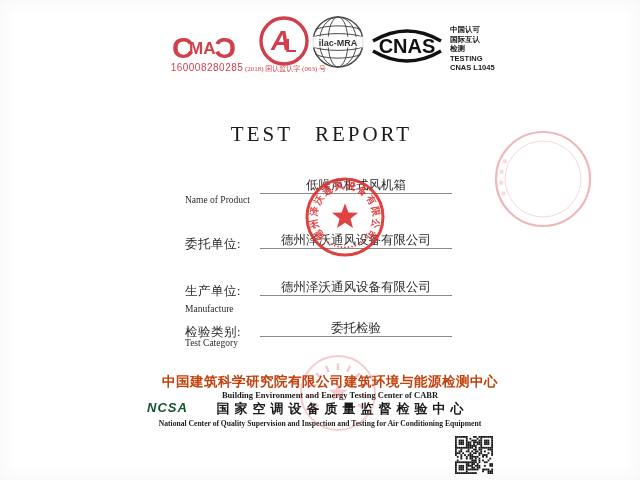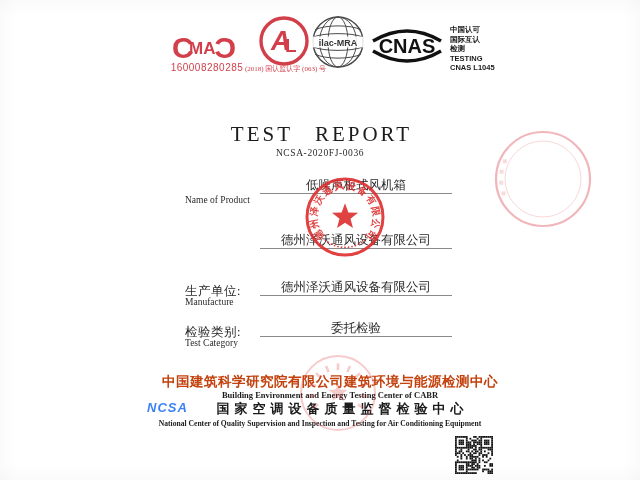--- a/index.html
+++ b/index.html
@@ -24,21 +24,21 @@
   
   .f-label{left:185px;width:120px;font-size:12.5px;letter-spacing:.5px;color:#2a2a2a;}
   .f-en{left:185px;width:130px;font-size:9.5px;color:#2a2a2a;}
   .f-line{left:260px;width:192px;border-top:1px solid #8a8a8a;height:0;}
   .f-value{left:260px;width:192px;text-align:center;font-size:12.5px;color:#2a2a2a;}
   
   .org-cn{left:20px;right:0;top:373px;text-align:center;font-size:13.5px;font-weight:bold;
           letter-spacing:.5px;color:#c2410c;}
   .org-en{left:20px;right:0;top:390px;text-align:center;font-size:8.5px;font-weight:bold;color:#1b1b1b;}
   .ncsa-mark{left:147px;top:400px;font-size:13px;font-weight:bold;font-style:italic;
-             color:#3b82f6;letter-spacing:1px;font-family:"Liberation Sans",sans-serif;}
+             color:#14532d;letter-spacing:1px;font-family:"Liberation Sans",sans-serif;}
   .center-cn{left:40px;right:0;top:400px;text-align:center;font-size:13px;font-weight:bold;
              letter-spacing:5px;text-indent:5px;color:#1b1b1b;}
   .center-en{left:0;right:0;top:419px;text-align:center;font-size:7.6px;font-weight:bold;color:#1b1b1b;}
   .overlay{left:0;top:0;pointer-events:none;}
 </style>
 </head>
 <body>
 
 <div class="page">
 
@@ -75,31 +75,31 @@
   </svg>
   <div class="abs cnas-lines">
     <div>中国认可</div>
     <div>国际互认</div>
     <div>检测</div>
     <div>TESTING</div>
     <div>CNAS L1045</div>
   </div>
 
   <div class="abs title-en">TEST REPORT</div>
-  <div class="abs report-no">NCSA-2020FJ-0036</div>
 
   <div class="abs f-en" style="top:195px;">Name of Product</div>
   <div class="abs f-value" style="top:177px;">低噪声柜式风机箱</div>
   <div class="abs f-line" style="top:193px;"></div>
 
+  <div class="abs f-label" style="top:236px;">委托单位:</div>
   <div class="abs f-value" style="top:232px;">德州泽沃通风设备有限公司</div>
   <div class="abs f-line" style="top:248px;"></div>
 
   <div class="abs f-label" style="top:283px;">生产单位:</div>
-  <div class="abs f-en" style="top:297px;">Manufacture</div>
+  <div class="abs f-en" style="top:304px;">Manufacture</div>
   <div class="abs f-value" style="top:279px;">德州泽沃通风设备有限公司</div>
   <div class="abs f-line" style="top:295px;"></div>
 
   <div class="abs f-label" style="top:324px;">检验类别:</div>
   <div class="abs f-en" style="top:338px;">Test Category</div>
   <div class="abs f-value" style="top:320px;">委托检验</div>
   <div class="abs f-line" style="top:336px;"></div>
 
   <div class="abs org-cn">中国建筑科学研究院有限公司建筑环境与能源检测中心</div>
   <div class="abs org-en">Building Environment and Energy Testing Center of CABR</div>

